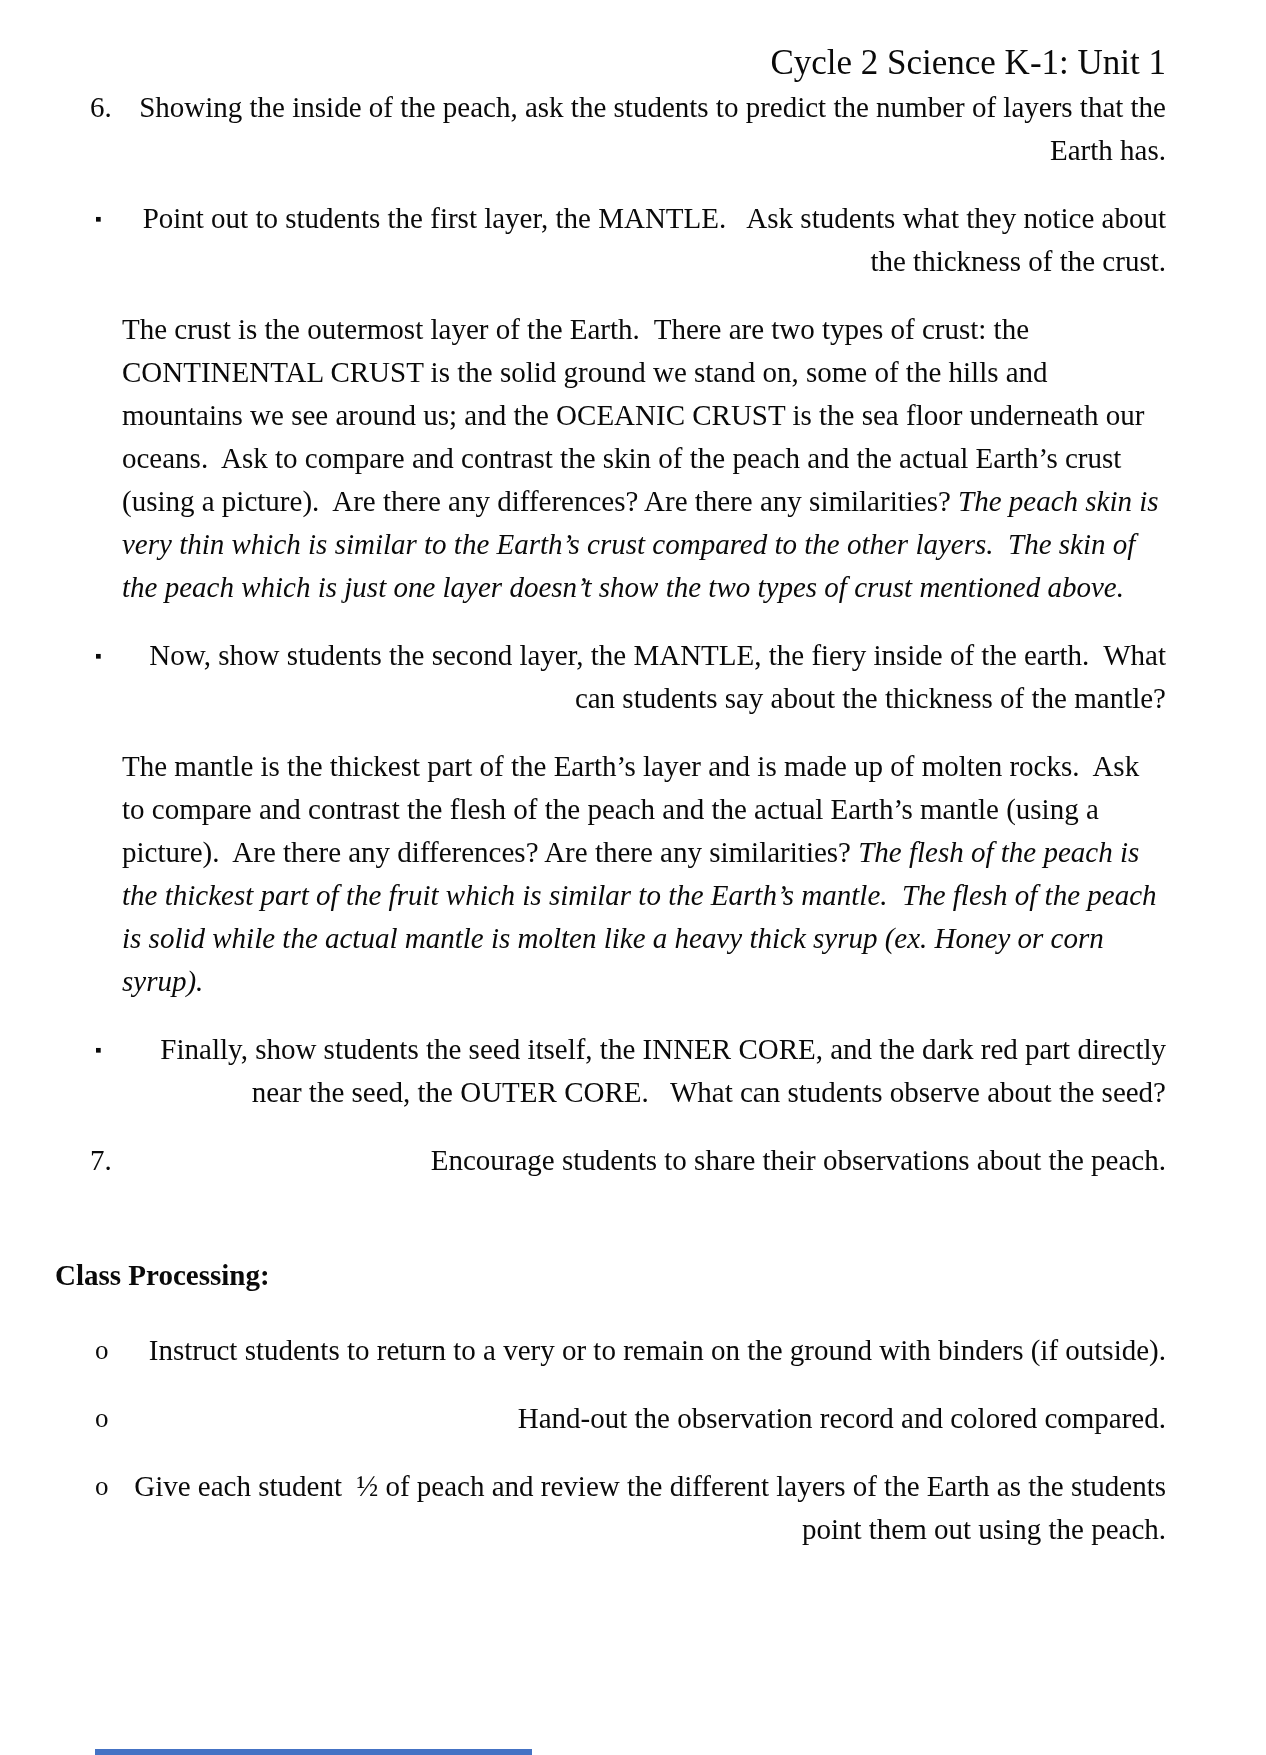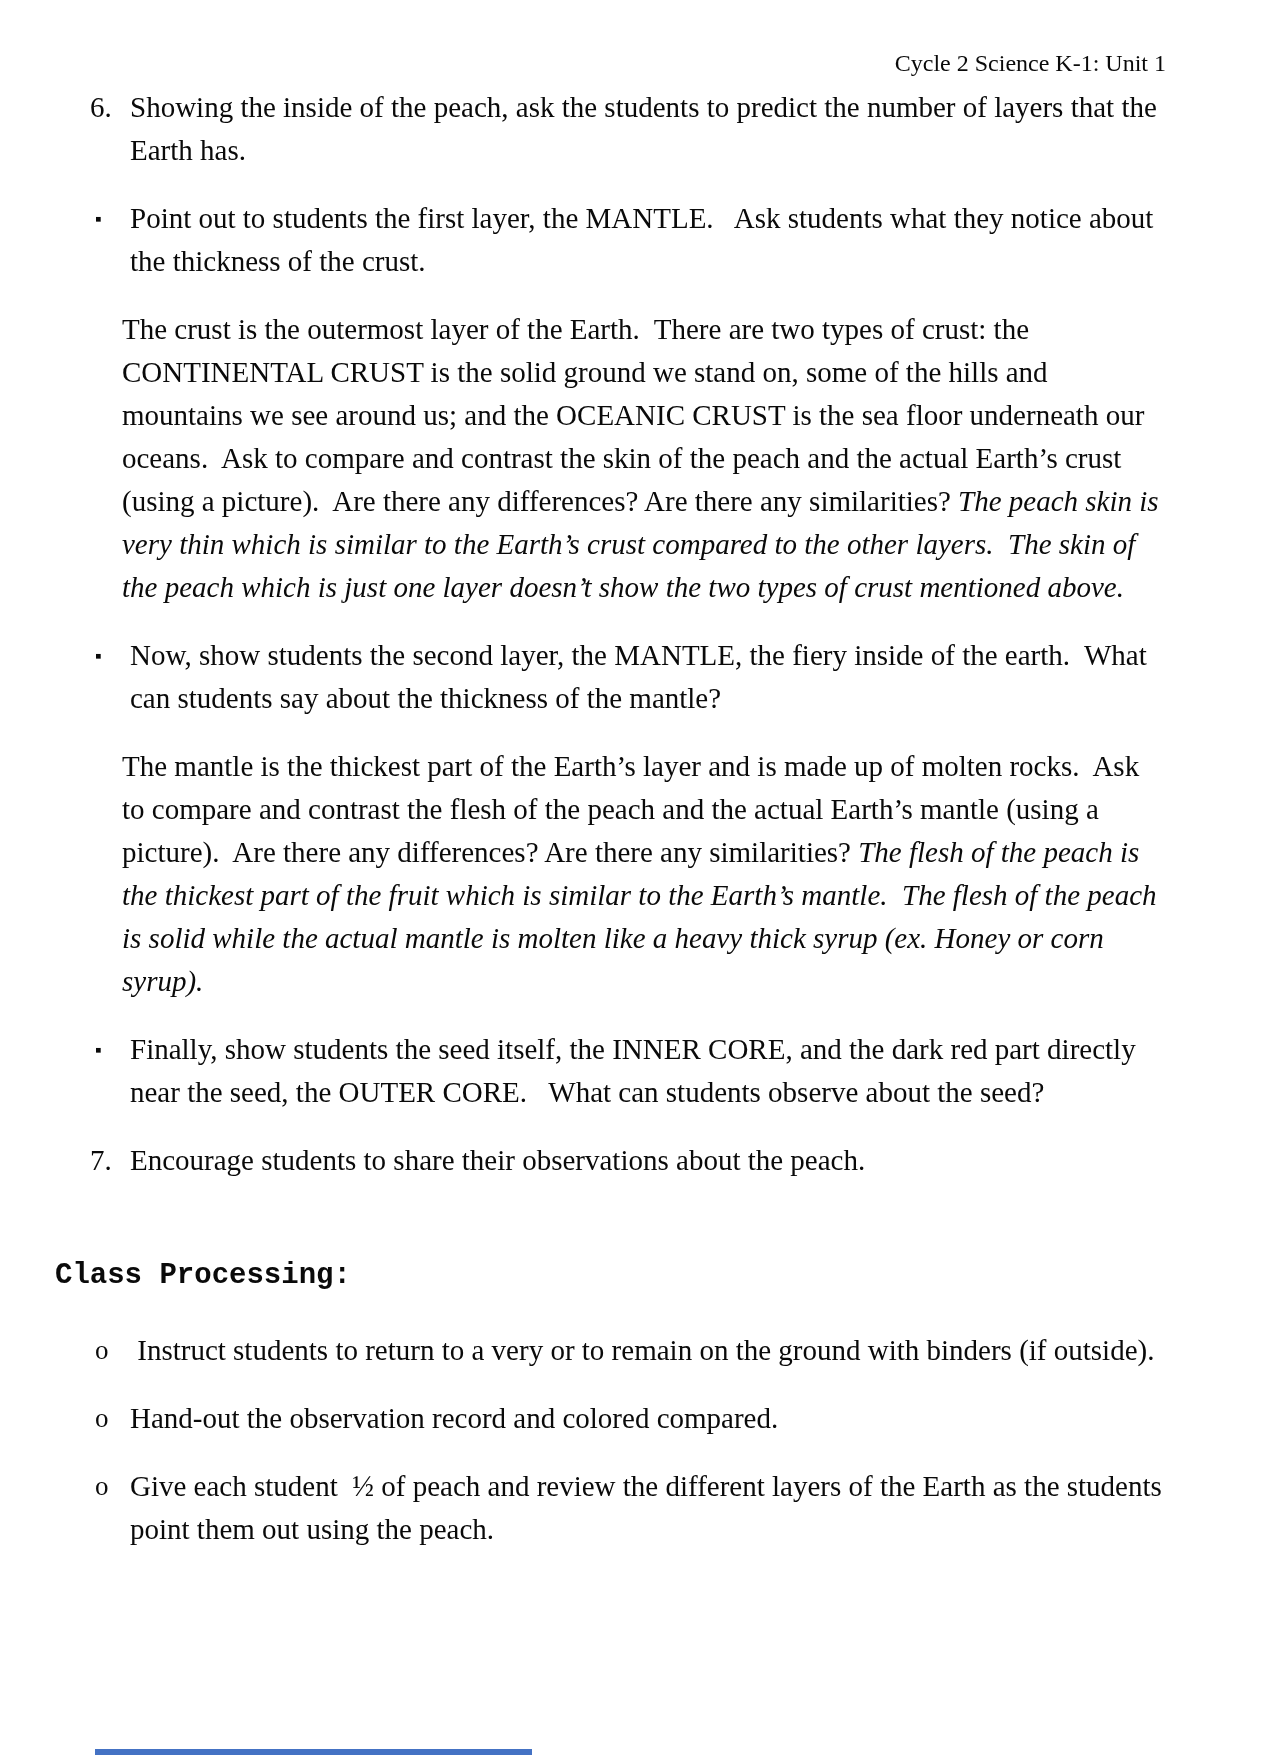--- a/index.html
+++ b/index.html
@@ -16,21 +16,21 @@
     color: #0a0a0a;
   }
   .doc {
     position: absolute;
     top: 0; left: 0; right: 0; bottom: 0;
     padding: 46px 100px 0 90px;
     box-sizing: border-box;
   }
   .header-right {
     text-align: right;
-    font-size: 24px;
+    font-size: 35px;
     line-height: 34px;
     margin-bottom: 6px;
   }
   .block {
     font-size: 29px;
     line-height: 43px;
     margin-bottom: 25px;
   }
   .block .text { white-space: pre-wrap; }
   .block .text .i { font-style: italic; }
@@ -43,30 +43,29 @@
     margin-left: 5px;
     font-size: 19px;
     line-height: 43px;
   }
   .obullet .marker {
     flex: 0 0 35px;
     margin-left: 5px;
     font-size: 27px;
     line-height: 43px;
   }
-  .flexrow .text { flex: 1 1 auto; }
+  .flexrow .text { flex: 1 1 auto; text-align: right; }
   .para {
     margin-left: 32px;
   }
   .heading {
     margin-left: -35px;
     margin-top: 72px;
     margin-bottom: 32px;
     font-weight: bold;
-    font-family: Liberation Mono, monospace;
   }
   .bottom-bar {
     position: absolute;
     bottom: 0;
     height: 6px;
   }
 </style>
 </head>
 <body>
 

